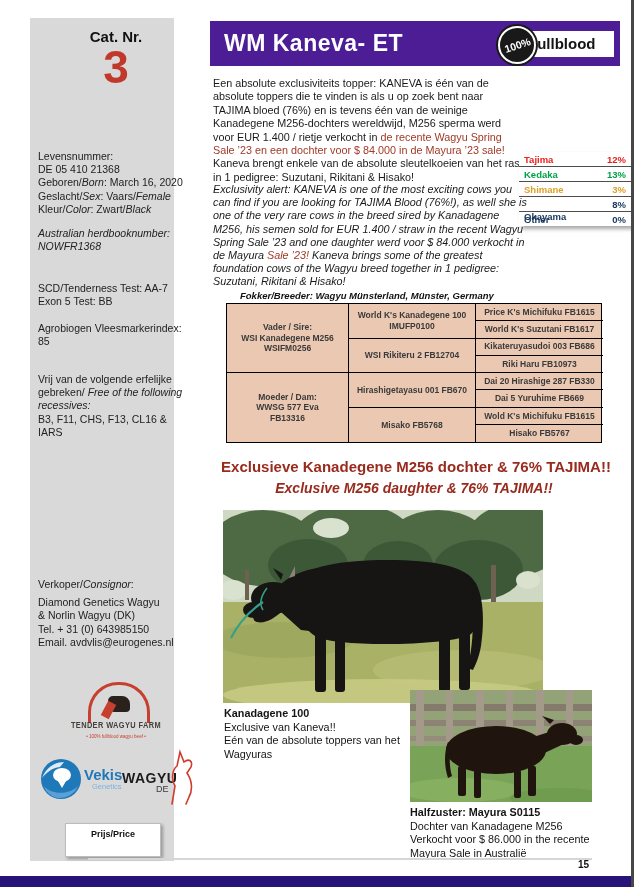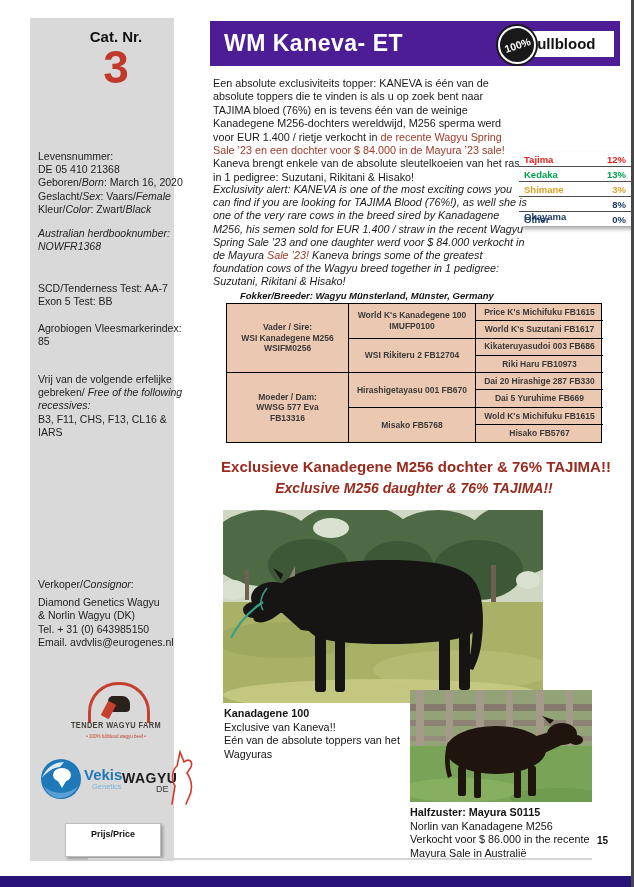--- a/index.html
+++ b/index.html
@@ -66,21 +66,21 @@
   .c3{grid-column:3;}
   
   .headline-nl{left:210px;top:458px;width:412px;text-align:center;font-size:15px;font-weight:bold;}
   .headline-en{left:208px;top:480px;width:412px;text-align:center;font-size:14px;font-weight:bold;font-style:italic;}
   .photo1{left:223px;top:510px;width:320px;height:193px;}
   .photo2{left:410px;top:690px;width:182px;height:112px;}
   .caption{font-size:10.8px;line-height:13.5px;color:#141414;}
   .caption .cap-title{font-weight:bold;}
   .caption1{left:224px;top:707px;width:196px;}
   .caption2{left:410px;top:806px;width:190px;}
-  .page-num{left:578px;top:835px;width:30px;text-align:right;font-size:10px;font-weight:bold;color:#111;}
+  .page-num{left:578px;top:859px;width:30px;font-size:10px;font-weight:bold;color:#111;}
   .hairline{left:88px;top:858px;width:504px;height:2px;background:#d6d6d6;}
   .footer-bar{left:0;top:876px;width:634px;height:11px;}
   .right-edge{left:631px;top:0;width:3px;height:887px;background:#474747;}
 </style>
 </head>
 <body>
 
 <div id="page">
 
   <div id="sidebar" class="abs">
@@ -317,21 +317,21 @@
       <rect x="48" y="76" width="8" height="30" rx="2"></rect>
       <rect x="64" y="80" width="7" height="28" rx="2"></rect>
       <rect x="104" y="80" width="7" height="28" rx="2"></rect>
       <rect x="118" y="76" width="8" height="30" rx="2"></rect>
       <path d="M38,52 C34,62 34,76 38,88 L42,86 C39,76 39,64 42,54 Z"></path>
     </g>
   </svg>
 
   <div class="abs caption caption2">
     <div class="cap-title">Halfzuster: Mayura S0115</div>
-    <div>Norlin van Kanadagene M256</div>
+    <div>Dochter van Kanadagene M256</div>
     <div>Verkocht voor $ 86.000 in the recente Mayura Sale in Australië</div>
   </div>
 
   <div class="abs hairline"></div>
   <div class="abs page-num">15</div>
   <div class="abs footer-bar" style="background-color: rgb(40, 20, 121);"></div>
   <div class="abs right-edge"></div>
 </div>
 
 </body></html>

